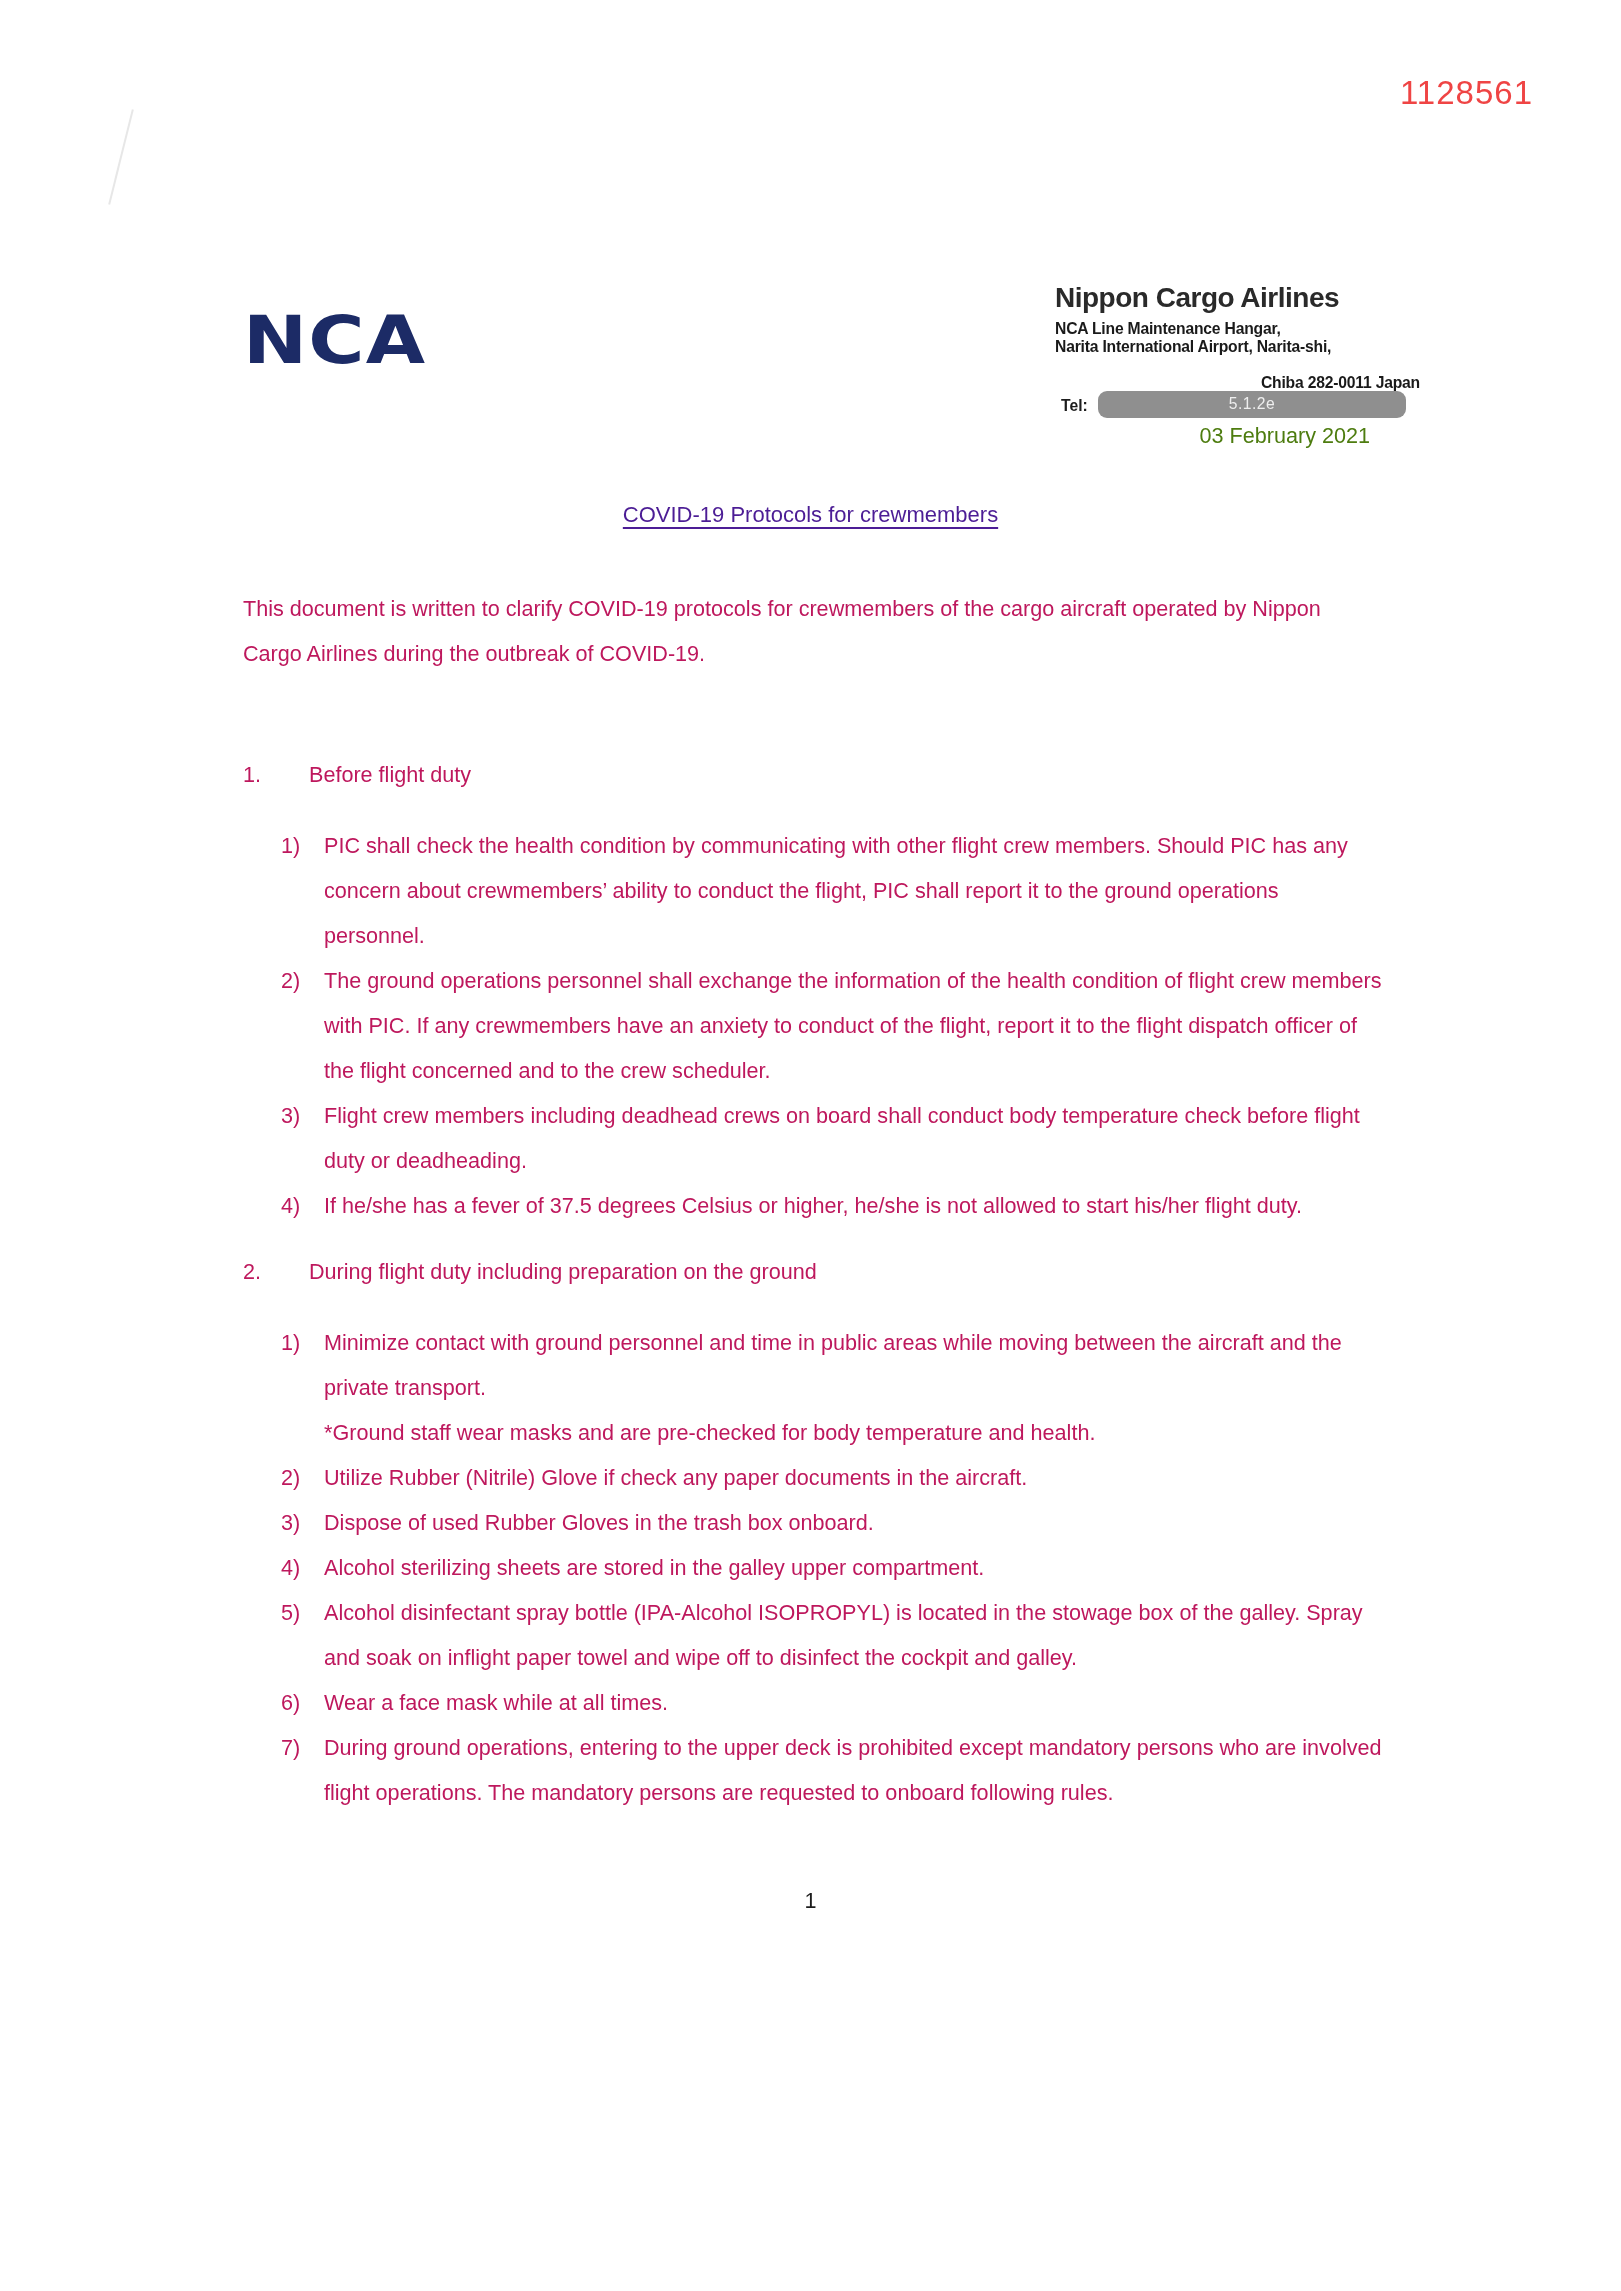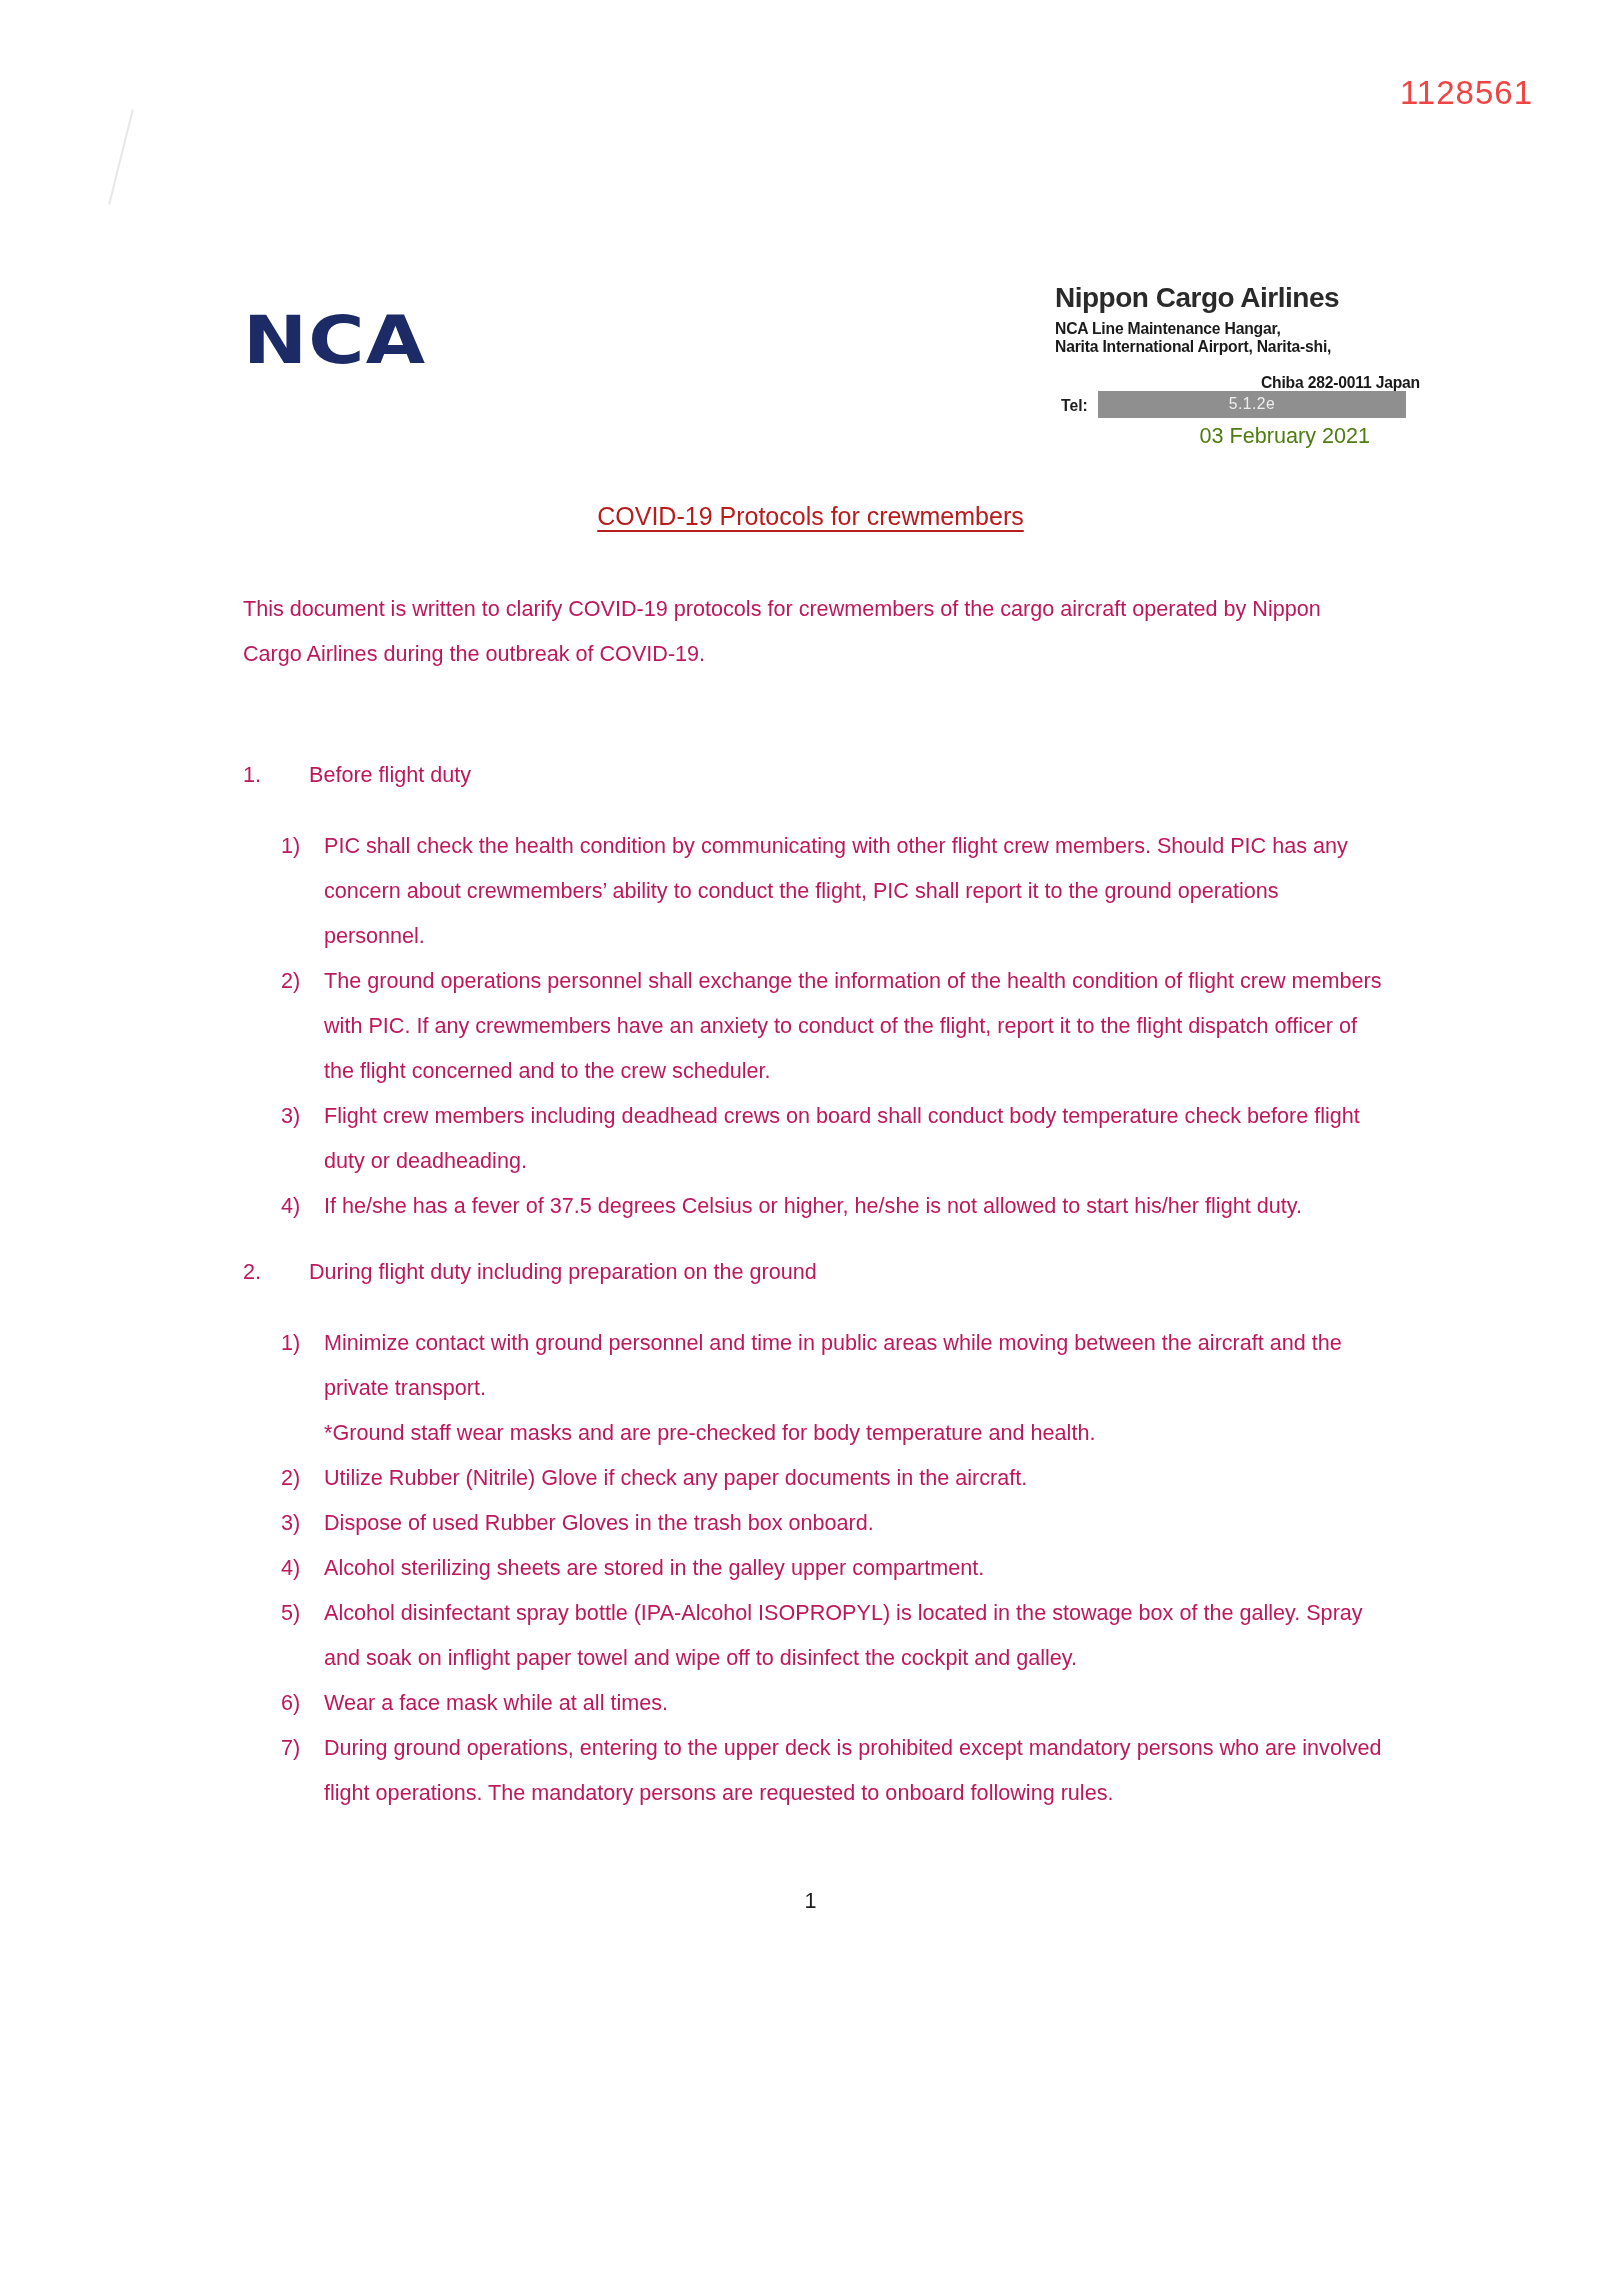--- a/index.html
+++ b/index.html
@@ -91,20 +91,21 @@
   .redaction {
     position: absolute;
     left: 43px;
     top: 0;
     width: 308px;
     height: 27.4px;
     background: var(--redaction_gray, #8f8f8f);
     display: flex;
     align-items: center;
     justify-content: center;
+    border-radius: 9px;
   }
   .redaction span {
     color: #eeeeee;
     font-size: 15.7px;
     font-weight: normal;
     letter-spacing: 0.5px;
   }
 
   .date {
     position: absolute;
@@ -113,22 +114,22 @@
     font-size: 21.6px;
     color: #4d7c0f;
   }
 
   .title {
     position: absolute;
     top: 502px;
     left: 0;
     width: 100%;
     text-align: center;
-    font-size: 25px;
-    color: #b91c1c;
+    font-size: 22px;
+    color: #4c1d95;
     text-decoration: underline;
     text-underline-offset: 4.9px;
   }
 
   .docbody {
     position: absolute;
     left: 243px;
     top: 586px;
     width: 1139px;
     font-size: 21.6px;

